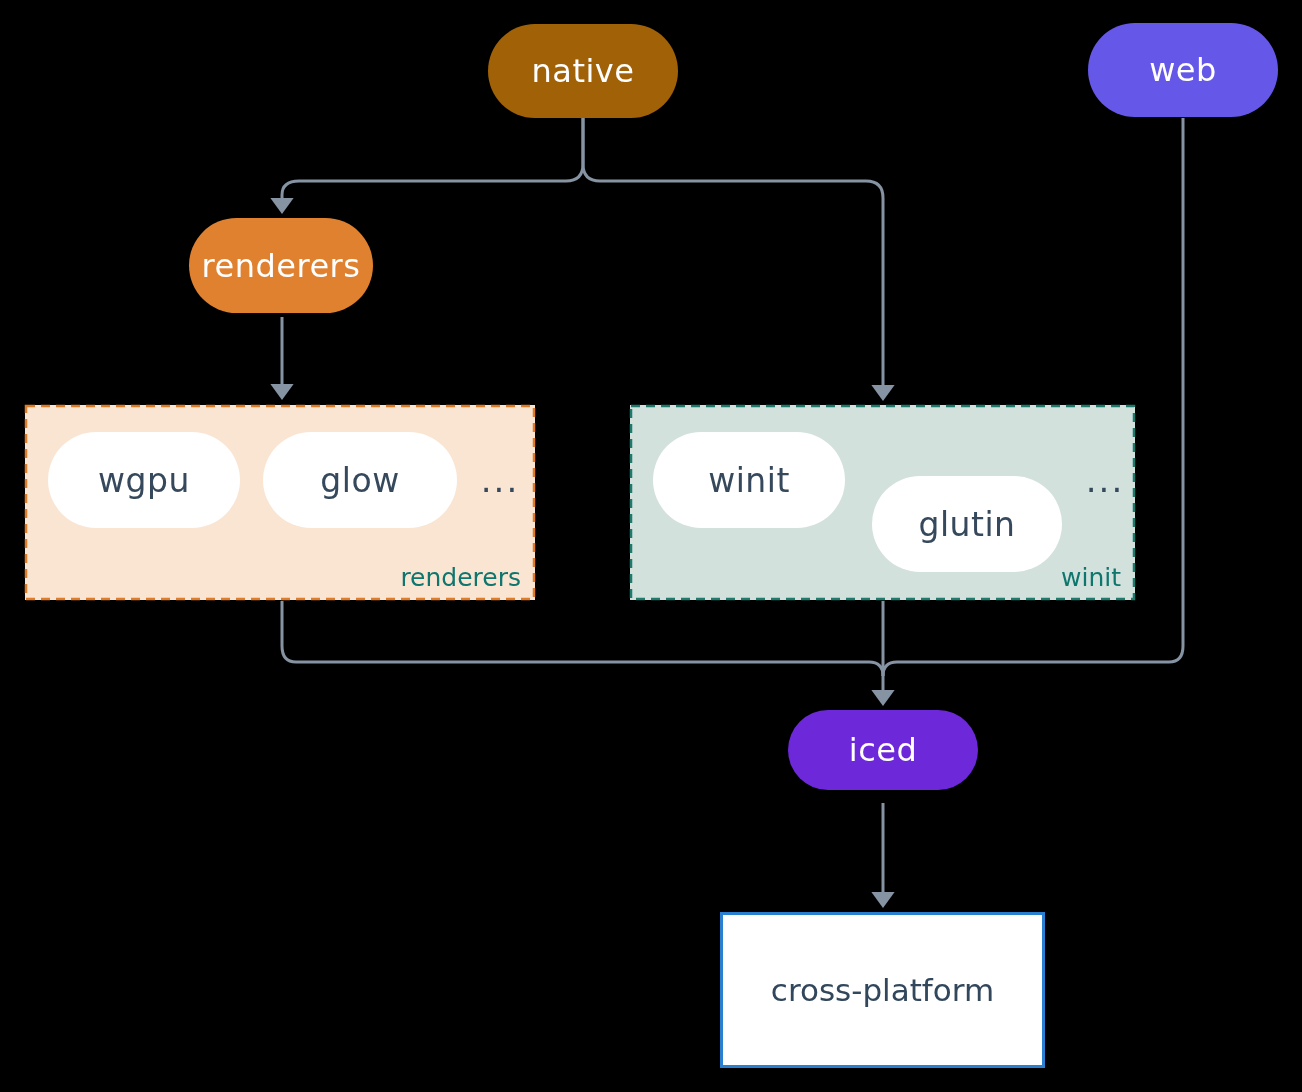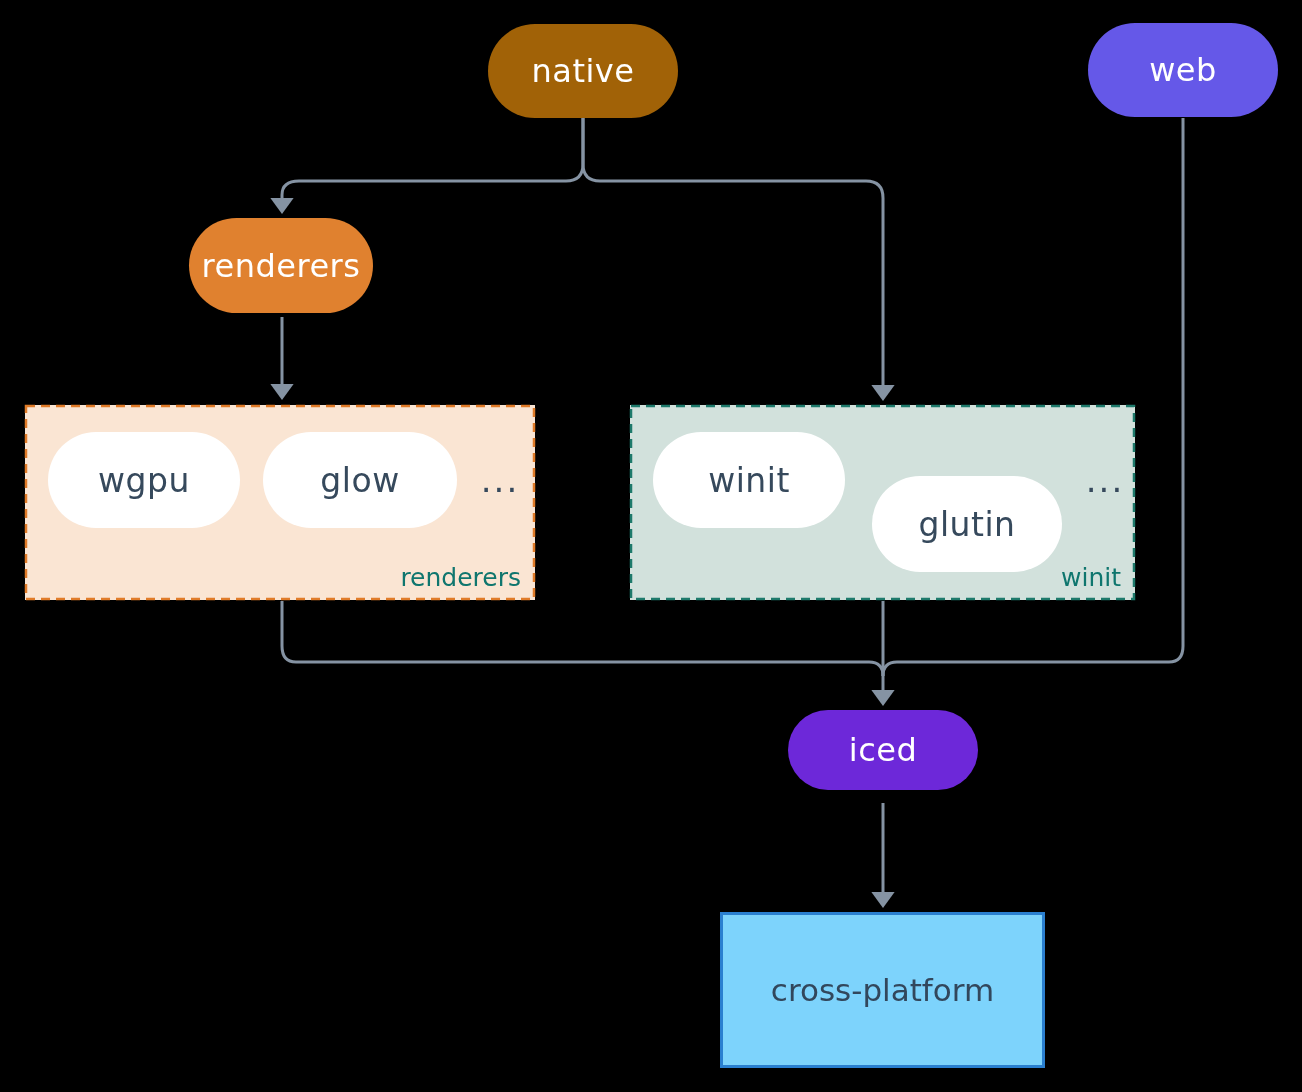--- a/index.html
+++ b/index.html
@@ -39,21 +39,21 @@
     display: flex; align-items: center; justify-content: center;
     color: #36495c; font-size: 34px; letter-spacing: 2px;
   }
   .group-label {
     position: absolute; right: 14px; bottom: 8px;
     color: #0f766e; font-size: 25px;
   }
 
   #app-box {
     position: absolute; left: 720px; top: 912px; width: 325px; height: 156px;
-    background: #7dd3fc; border: 3px solid #2a7fd0; box-sizing: border-box;
+    background: #ffffff; border: 3px solid #2a7fd0; box-sizing: border-box;
     display: flex; flex-direction: column; align-items: center; justify-content: center;
     color: #32475c; font-size: 31px; line-height: 47px; text-align: center;
   }
 
   #connector-svg {
     position: absolute; left: 0; top: 0; width: 1302px; height: 1092px;
     pointer-events: none;
   }
   .edge { stroke: #8593a3; stroke-width: 3; fill: none; }
   .dashed-frame { fill: none; stroke-width: 2.5; }

